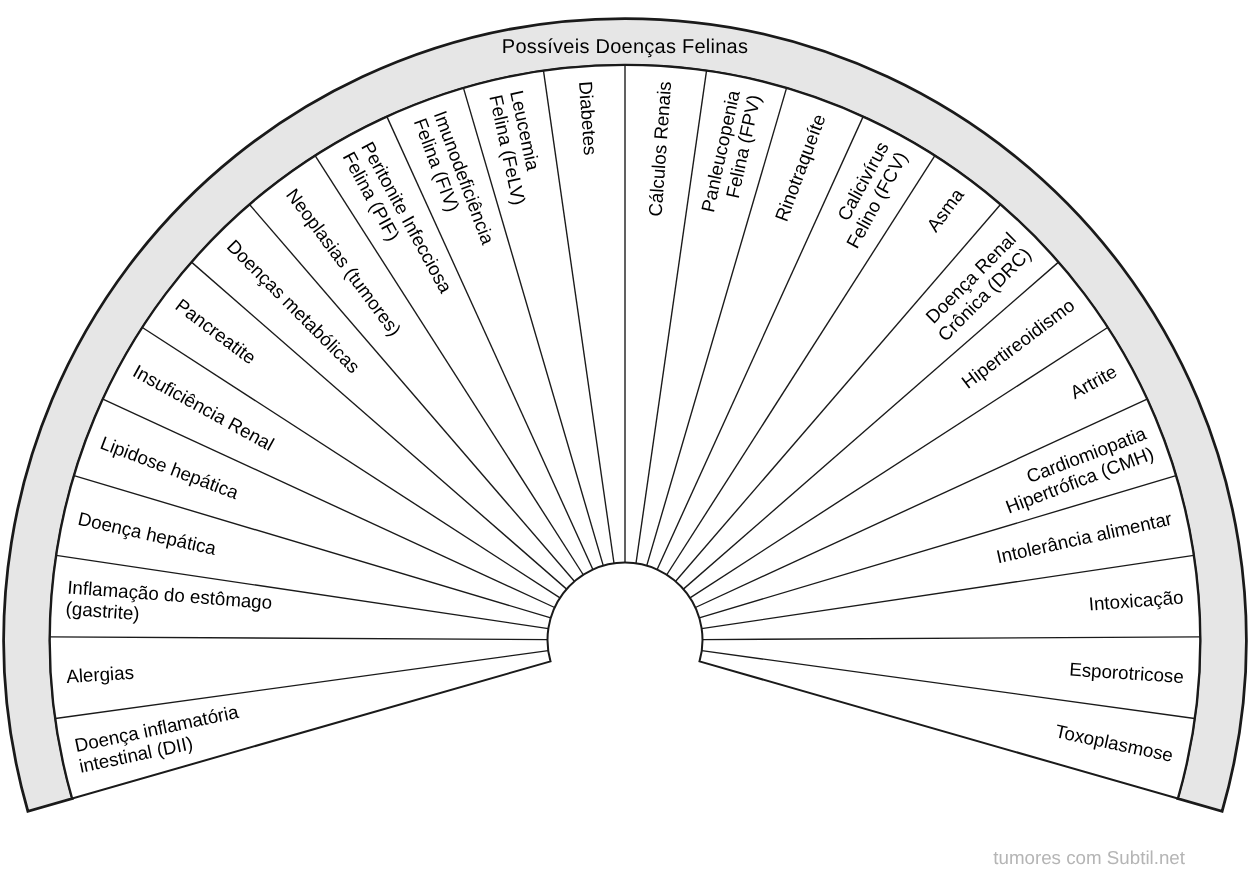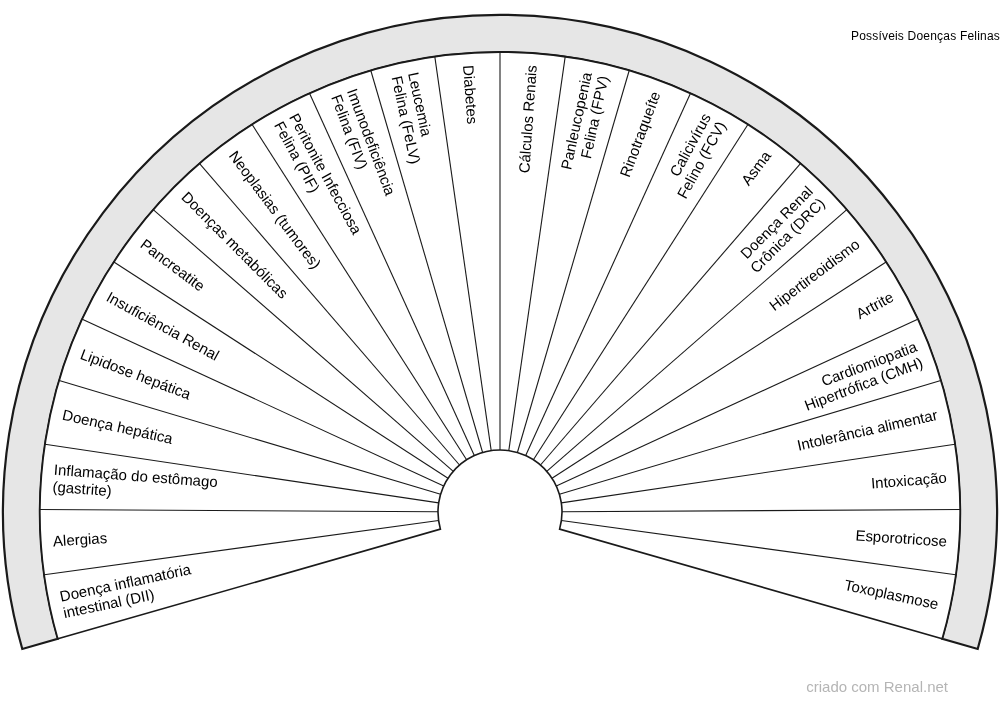--- a/index.html
+++ b/index.html
@@ -10,22 +10,22 @@
       background: #ffffff;
       overflow: hidden;
       font-family: "Liberation Sans", "DejaVu Sans", sans-serif;
     }
     .stage svg { position: absolute; left: 0; top: 0; }
     .chart-title {
       position: absolute;
       top: 29px;
       left: 0;
       width: 100%;
-      text-align: right;
-      font-size: 12px;
+      text-align: center;
+      font-size: 16px;
       color: #000000;
       letter-spacing: 0.2px;
     }
     .credit {
       position: absolute;
       right: 52px;
       bottom: 8px;
       font-size: 15px;
       color: #b5b5b5;
     }
@@ -83,14 +83,14 @@
       <text transform="translate(815.9 194.4) rotate(-45.15)" text-anchor="end" font-size="15" fill="#000000"><tspan x="0" dy="-3">Doença Renal</tspan><tspan x="0" dy="17">Crônica (DRC)</tspan></text>
       <text transform="translate(857.8 242.4) rotate(-37.00)" text-anchor="end" font-size="15" fill="#000000"><tspan x="0" dy="5">Hipertireoidismo</tspan></text>
       <text transform="translate(892.4 295.9) rotate(-28.85)" text-anchor="end" font-size="15" fill="#000000"><tspan x="0" dy="5">Artrite</tspan></text>
       <text transform="translate(919.1 353.7) rotate(-20.69)" text-anchor="end" font-size="15" fill="#000000"><tspan x="0" dy="-3">Cardiomiopatia</tspan><tspan x="0" dy="17">Hipertrófica (CMH)</tspan></text>
       <text transform="translate(937.3 414.7) rotate(-12.54)" text-anchor="end" font-size="15" fill="#000000"><tspan x="0" dy="5">Intolerância alimentar</tspan></text>
       <text transform="translate(946.7 477.7) rotate(-4.38)" text-anchor="end" font-size="15" fill="#000000"><tspan x="0" dy="5">Intoxicação</tspan></text>
       <text transform="translate(947.0 541.5) rotate(3.77)" text-anchor="end" font-size="15" fill="#000000"><tspan x="0" dy="5">Esporotricose</tspan></text>
       <text transform="translate(938.3 604.6) rotate(11.92)" text-anchor="end" font-size="15" fill="#000000"><tspan x="0" dy="5">Toxoplasmose</tspan></text>
     </svg>
   <div class="chart-title">Possíveis Doenças Felinas</div>
-  <div class="credit">criado com Renal.net</div>
+  <div class="credit">tumores com Subtil.net</div>
 </div>
 
 </body></html>

